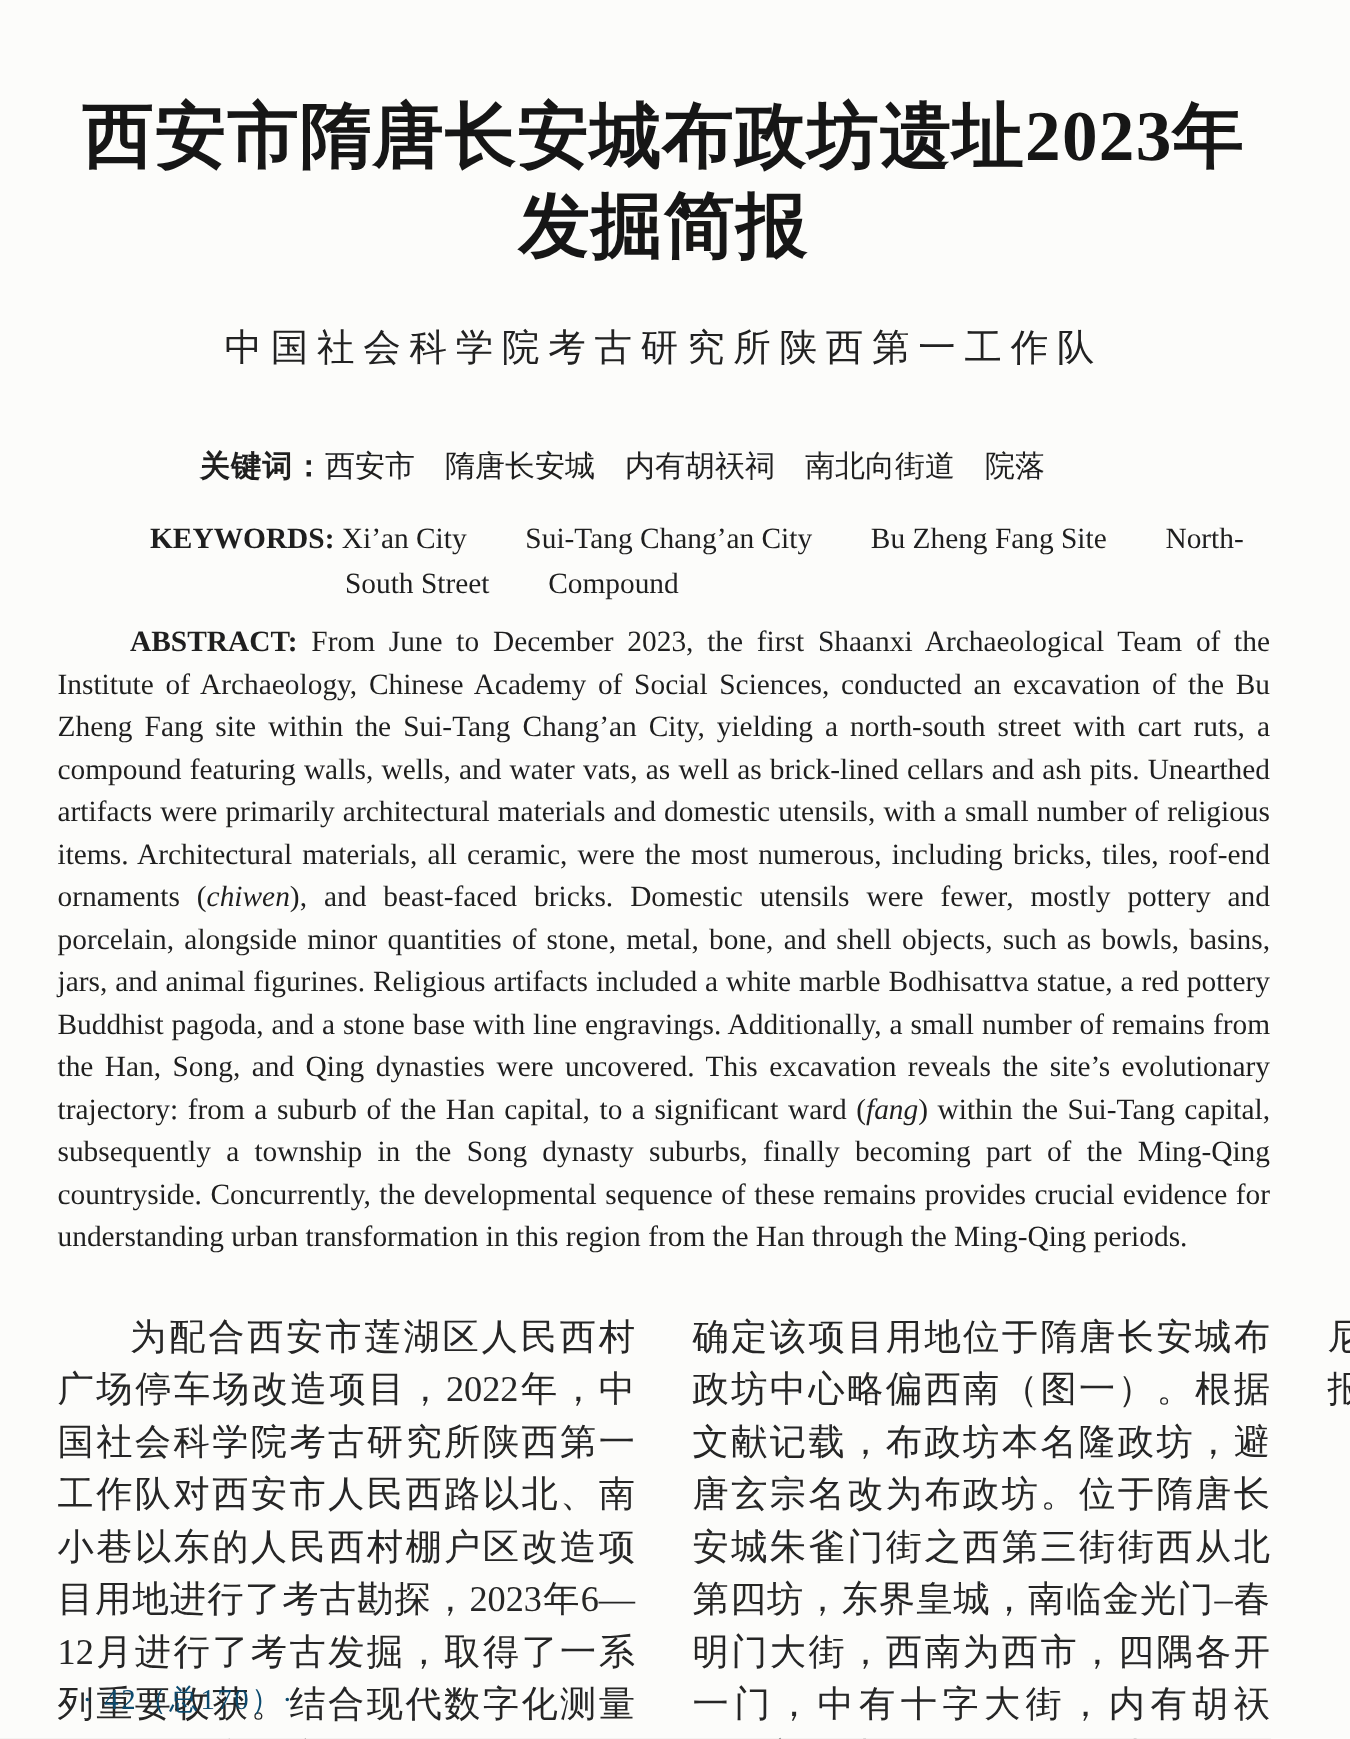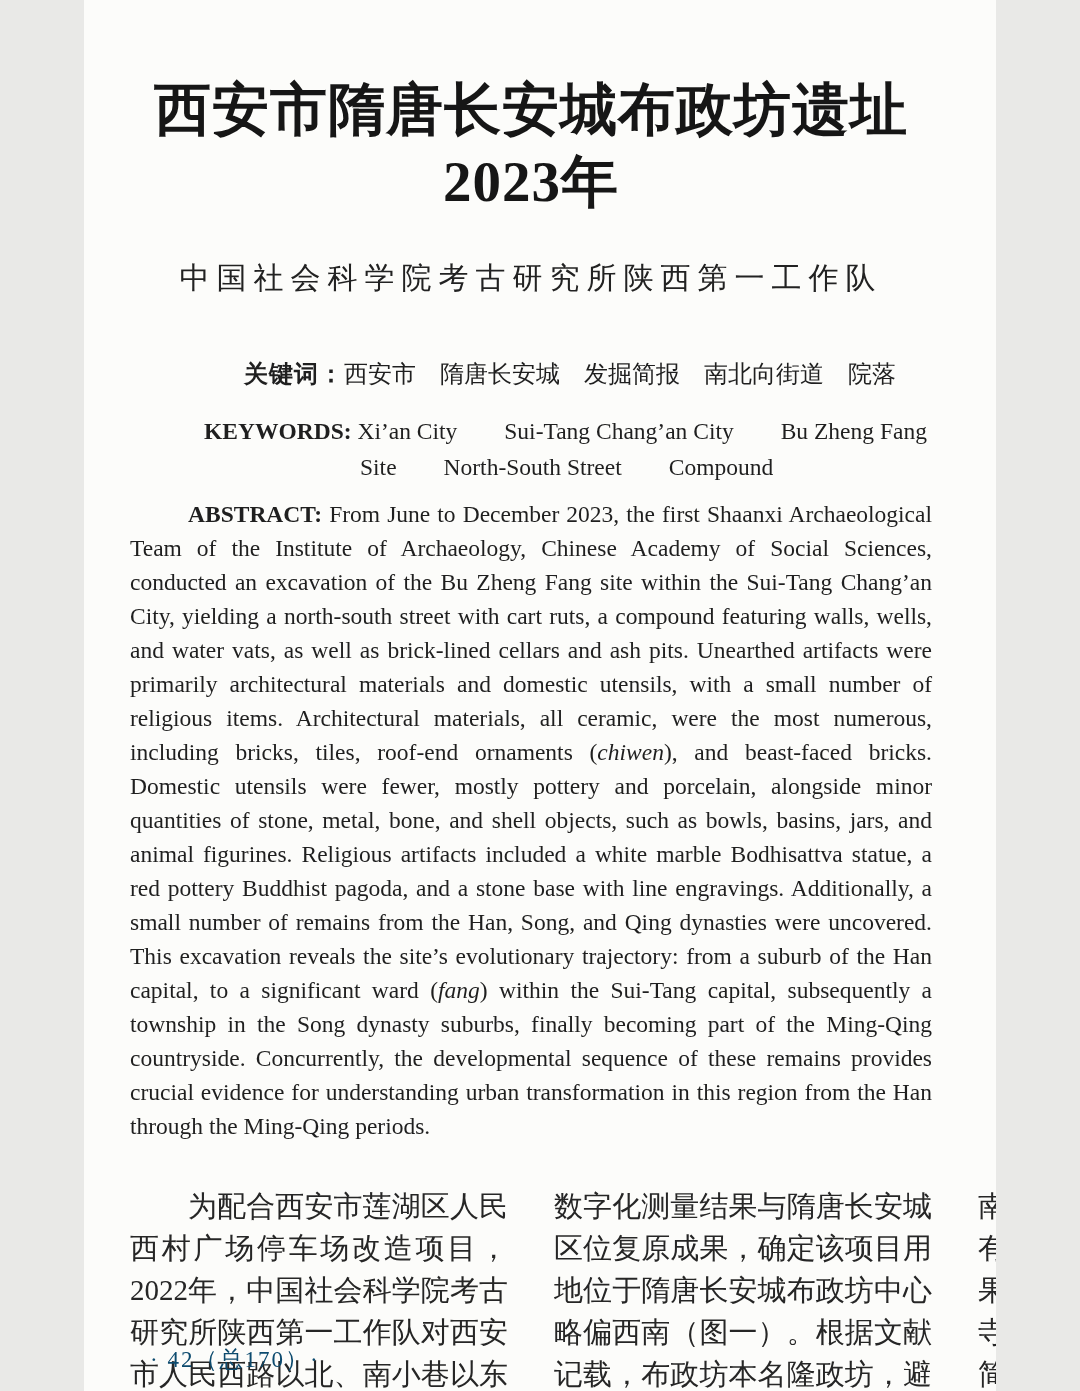--- a/index.html
+++ b/index.html
@@ -2,21 +2,21 @@
 <html lang="zh"><head>
 <meta charset="utf-8">
 <style>
   html, body {
     margin: 0;
     padding: 0;
     background: #e9e9e7;
   }
   .page {
     position: relative;
-    width: 912px;
+    width: 1080px;
     height: 1391px;
     margin: 0 auto;
     background: #fcfcfa;
     color: #1f1f1f;
     font-family: "Liberation Serif", "DejaVu Serif", serif;
     box-sizing: border-box;
     padding: 36px 64px 0 46px;
     overflow: hidden;
   }
 
@@ -93,26 +93,27 @@
     color: #0c4a6e;
   }
 </style>
 </head>
 <body>
 
 <div class="page">
 
   <h1 class="title">
     <span>西安市隋唐长安城布政坊遗址2023年</span><br>
+    <span>发掘简报</span>
   </h1>
 
   <div class="author">中国社会科学院考古研究所陕西第一工作队</div>
 
   <div class="keywords-cn">
-    <span class="kw-label-cn">关键词：</span><span>西安市　隋唐长安城　发掘简报　南北向街道　院落</span>
+    <span class="kw-label-cn">关键词：</span><span>西安市　隋唐长安城　内有胡祆祠　南北向街道　院落</span>
   </div>
 
   <div class="keywords-en">
     <span class="kw-label-en">KEYWORDS:</span>
     <span>Xi’an City  Sui-Tang Chang’an City  Bu Zheng Fang Site  North-South Street  Compound</span>
   </div>
 
   <p class="abstract">
     <span class="abs-label">ABSTRACT:</span>
     <span>From June to December 2023, the first Shaanxi Archaeological Team of the Institute of Archaeology, Chinese Academy of Social Sciences, conducted an excavation of the Bu Zheng Fang site within the Sui-Tang Chang’an City, yielding a north-south street with cart ruts, a compound featuring walls, wells, and water vats, as well as brick-lined cellars and ash pits. Unearthed artifacts were primarily architectural materials and domestic utensils, with a small number of religious items. Architectural materials, all ceramic, were the most numerous, including bricks, tiles, roof-end ornaments (</span><i>chiwen</i><span>), and beast-faced bricks. Domestic utensils were fewer, mostly pottery and porcelain, alongside minor quantities of stone, metal, bone, and shell objects, such as bowls, basins, jars, and animal figurines. Religious artifacts included a white marble Bodhisattva statue, a red pottery Buddhist pagoda, and a stone base with line engravings. Additionally, a small number of remains from the Han, Song, and Qing dynasties were uncovered. This excavation reveals the site’s evolutionary trajectory: from a suburb of the Han capital, to a significant ward (</span><i>fang</i><span>) within the Sui-Tang capital, subsequently a township in the Song dynasty suburbs, finally becoming part of the Ming-Qing countryside. Concurrently, the developmental sequence of these remains provides crucial evidence for understanding urban transformation in this region from the Han through the Ming-Qing periods.</span>

